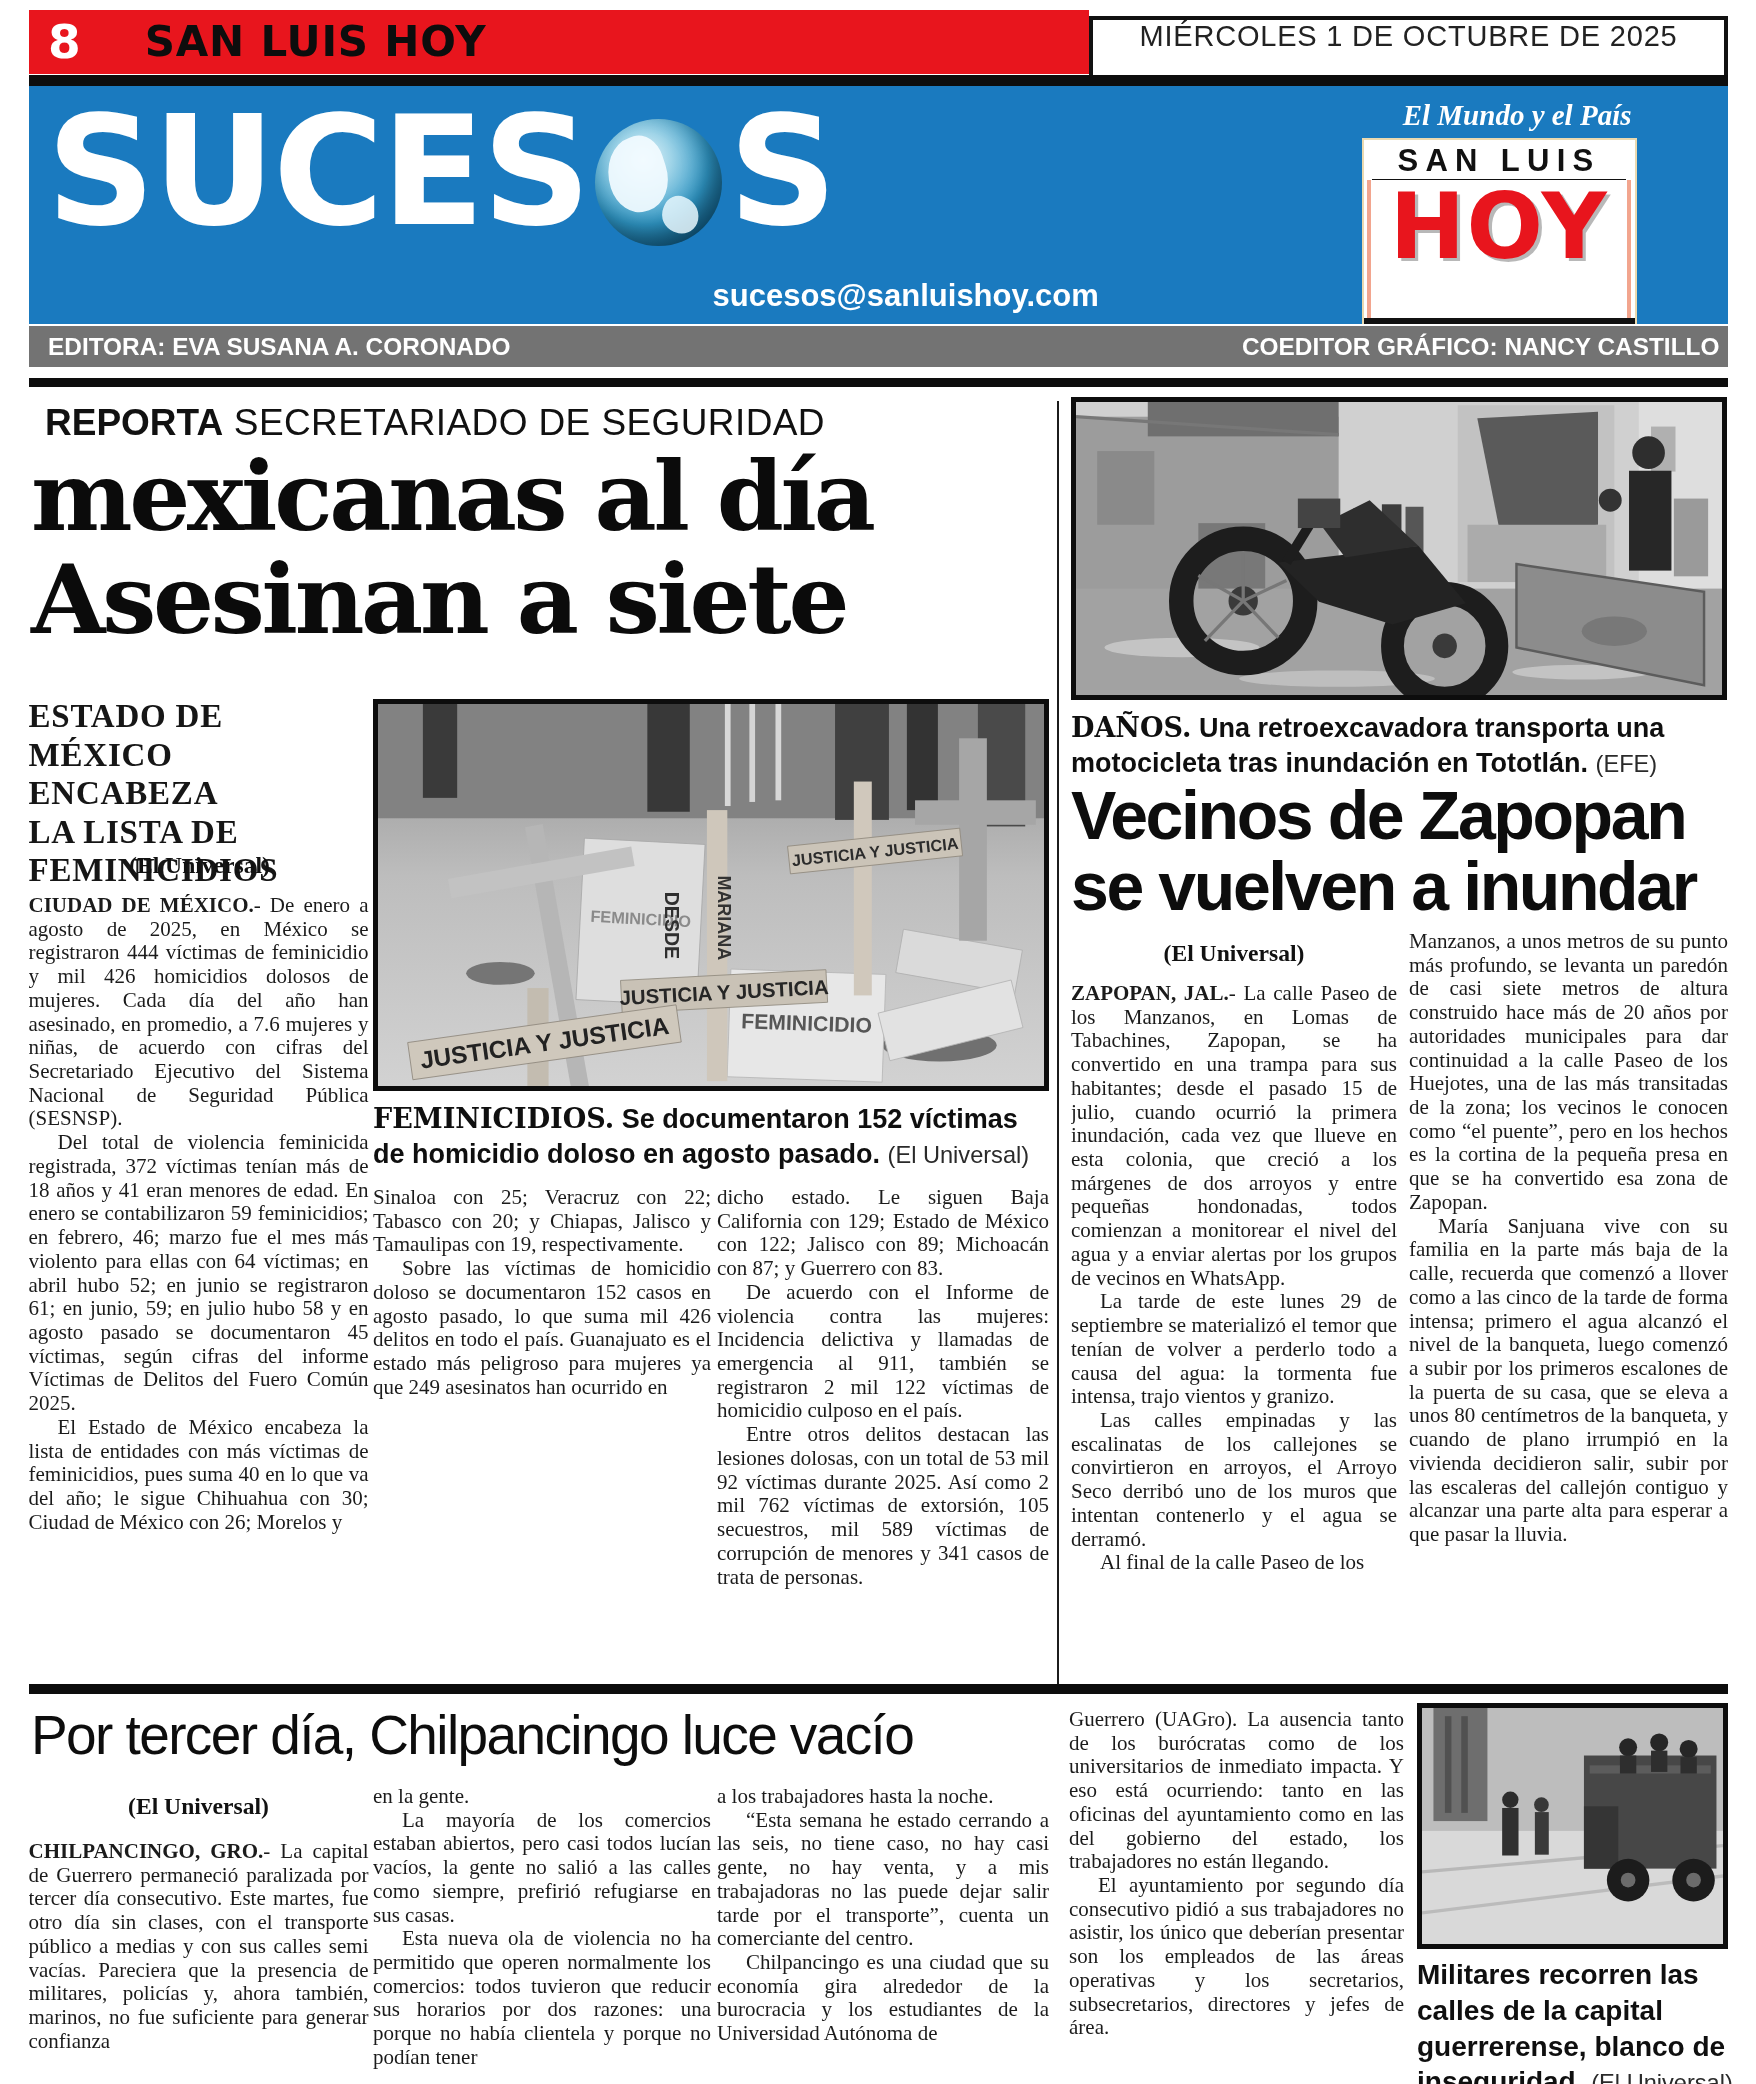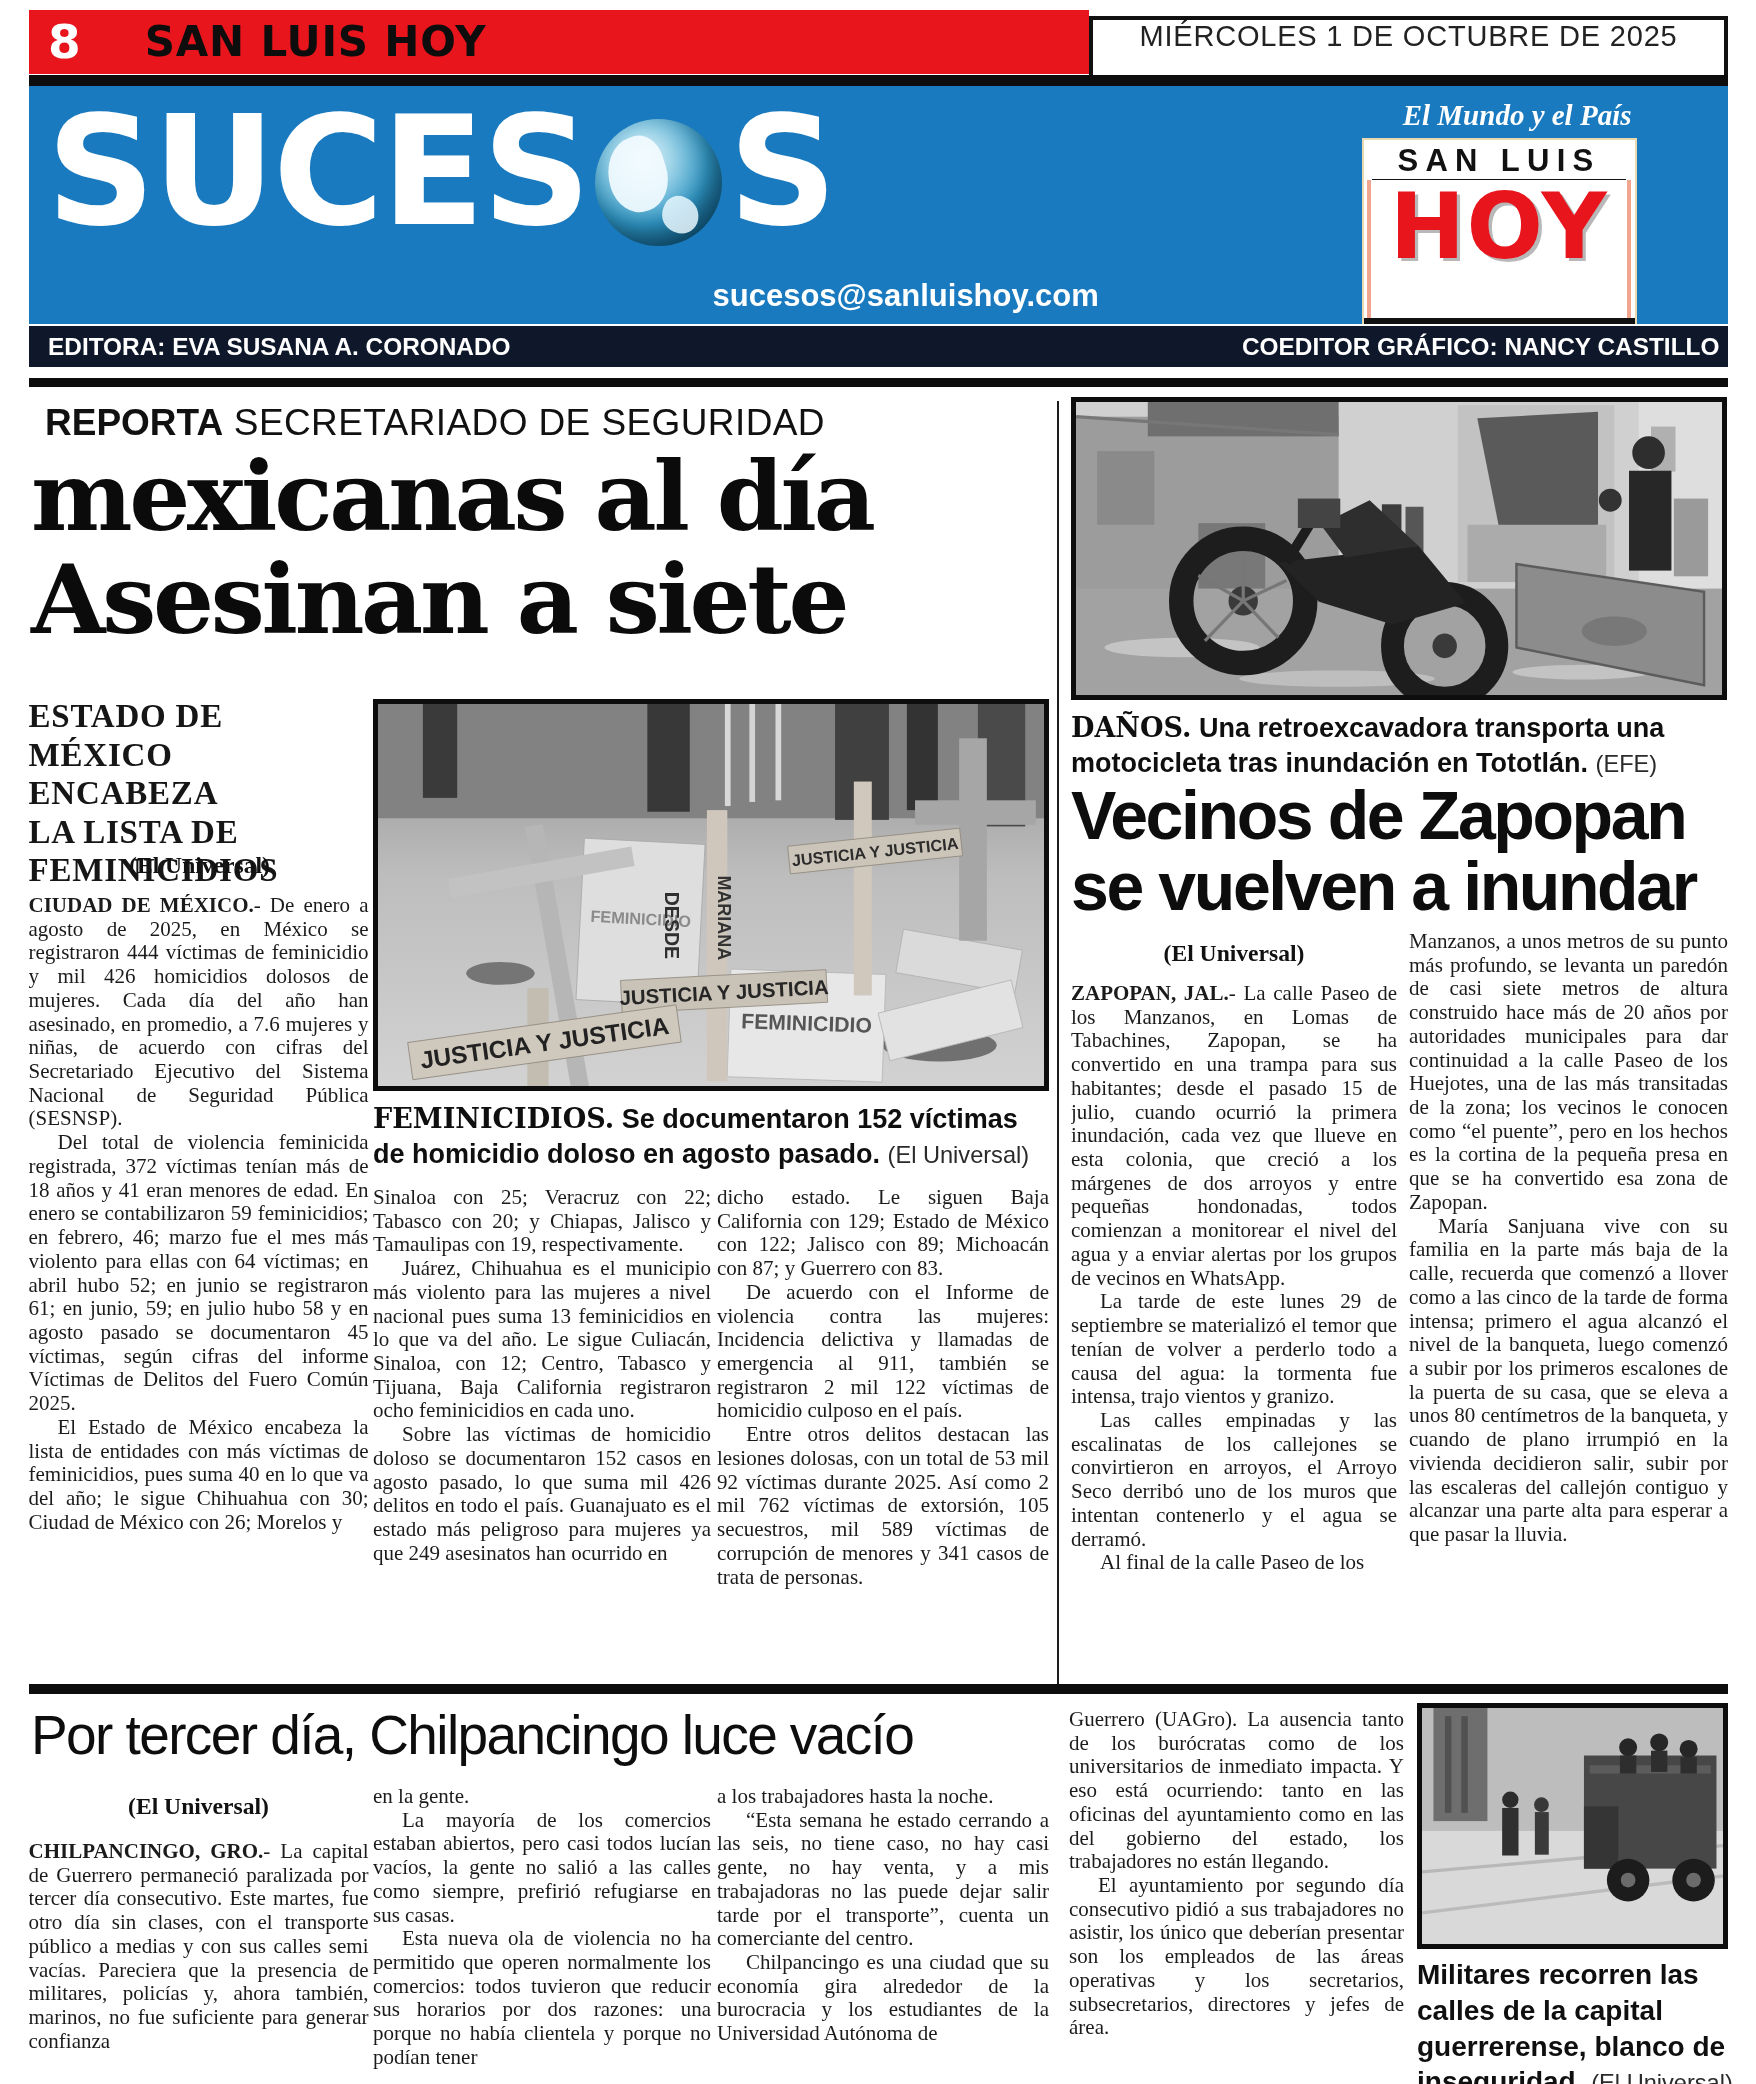--- a/index.html
+++ b/index.html
@@ -39,21 +39,21 @@
   #logo{position:absolute;left:1333px;top:52px;width:275px;height:216px;background:#fff;border:2.4px solid #ead9b0;
     box-sizing:border-box;display:flex;flex-direction:column;}
   #logo-top{text-align:center;font-size:31px;font-weight:700;letter-spacing:7.3px;color:#111;padding-top:3.3px;
     border-bottom:1.6px solid #111;margin:0 8.1px;}
   #logo-hoy{flex:1;text-align:center;font-size:90px;font-weight:900;color:var(--red);line-height:1.05;
     font-family:"DejaVu Sans",sans-serif;letter-spacing:1.6px;text-shadow:3.3px 3.3px 0 rgba(0,0,0,.28);
     border-left:4.9px solid #f2a58e;border-right:4.9px solid #f2a58e;margin:0 3.3px;}
   #logo-slogan{background:#111;color:#fff;text-align:center;font-size:20.4px;font-weight:700;padding:4.9px 0 5.7px;}
 
   
-  #credits{left:28.5px;top:326px;width:1699px;height:41px;background:#0f172a;color:#fff;font-weight:700;font-size:24.4px;}
+  #credits{left:28.5px;top:326px;width:1699px;height:41px;background:#737373;color:#fff;font-weight:700;font-size:24.4px;}
   #credits .l{position:absolute;left:19.5px;line-height:41px;}
   #credits .r{position:absolute;right:8.1px;line-height:41px;}
   #rule-top{left:28.5px;top:378px;width:1699px;height:9px;background:#0d0d0d;}
 
   
   #kicker{left:45px;top:402px;font-size:37px;color:#111;white-space:nowrap;}
   #kicker .b{font-weight:800;}
   #kicker .r{font-weight:400;letter-spacing:0.4px;}
   #lead-headline{left:31px;top:446px;width:1022px;font-family:"DejaVu Serif",serif;font-weight:700;
     font-size:96px;line-height:1.07;letter-spacing:-3.3px;color:#0b0b0b;}
@@ -228,21 +228,20 @@
         </g>
     </g>
   </svg>
 </div>
 <div class="abs caption" id="lead-caption">
   <span class="cap-slab">FEMINICIDIOS.</span><span> Se documentaron 152 víctimas de homicidio doloso en agosto pasado. </span><span class="cap-credit">(El Universal)</span>
 </div>
 
 <div class="abs col" id="lead-col2">
   <p>Sinaloa con 25; Veracruz con 22; Tabasco con 20; y Chiapas, Jalisco y Tamaulipas con 19, respectivamente.</p>
-  <p class="ind">Juárez, Chihuahua es el municipio más violento para las mujeres a nivel nacional pues suma 13 feminicidios en lo que va del año. Le sigue Culiacán, Sinaloa, con 12; Centro, Tabasco y Tijuana, Baja California registraron ocho feminicidios en cada uno.</p>
   <p class="ind">Sobre las víctimas de homicidio doloso se documentaron 152 casos en agosto pasado, lo que suma mil 426 delitos en todo el país. Guanajuato es el estado más peligroso para mujeres ya que 249 asesinatos han ocurrido en</p>
 </div>
 <div class="abs col" id="lead-col3">
   <p>dicho estado. Le siguen Baja California con 129; Estado de México con 122; Jalisco con 89; Michoacán con 87; y Guerrero con 83.</p>
   <p class="ind">De acuerdo con el Informe de violencia contra las mujeres: Incidencia delictiva y llamadas de emergencia al 911, también se registraron 2 mil 122 víctimas de homicidio culposo en el país.</p>
   <p class="ind">Entre otros delitos destacan las lesiones dolosas, con un total de 53 mil 92 víctimas durante 2025. Así como 2 mil 762 víctimas de extorsión, 105 secuestros, mil 589 víctimas de corrupción de menores y 341 casos de trata de personas.</p>
 </div>
 
 <div class="abs" id="vrule"></div>
 

